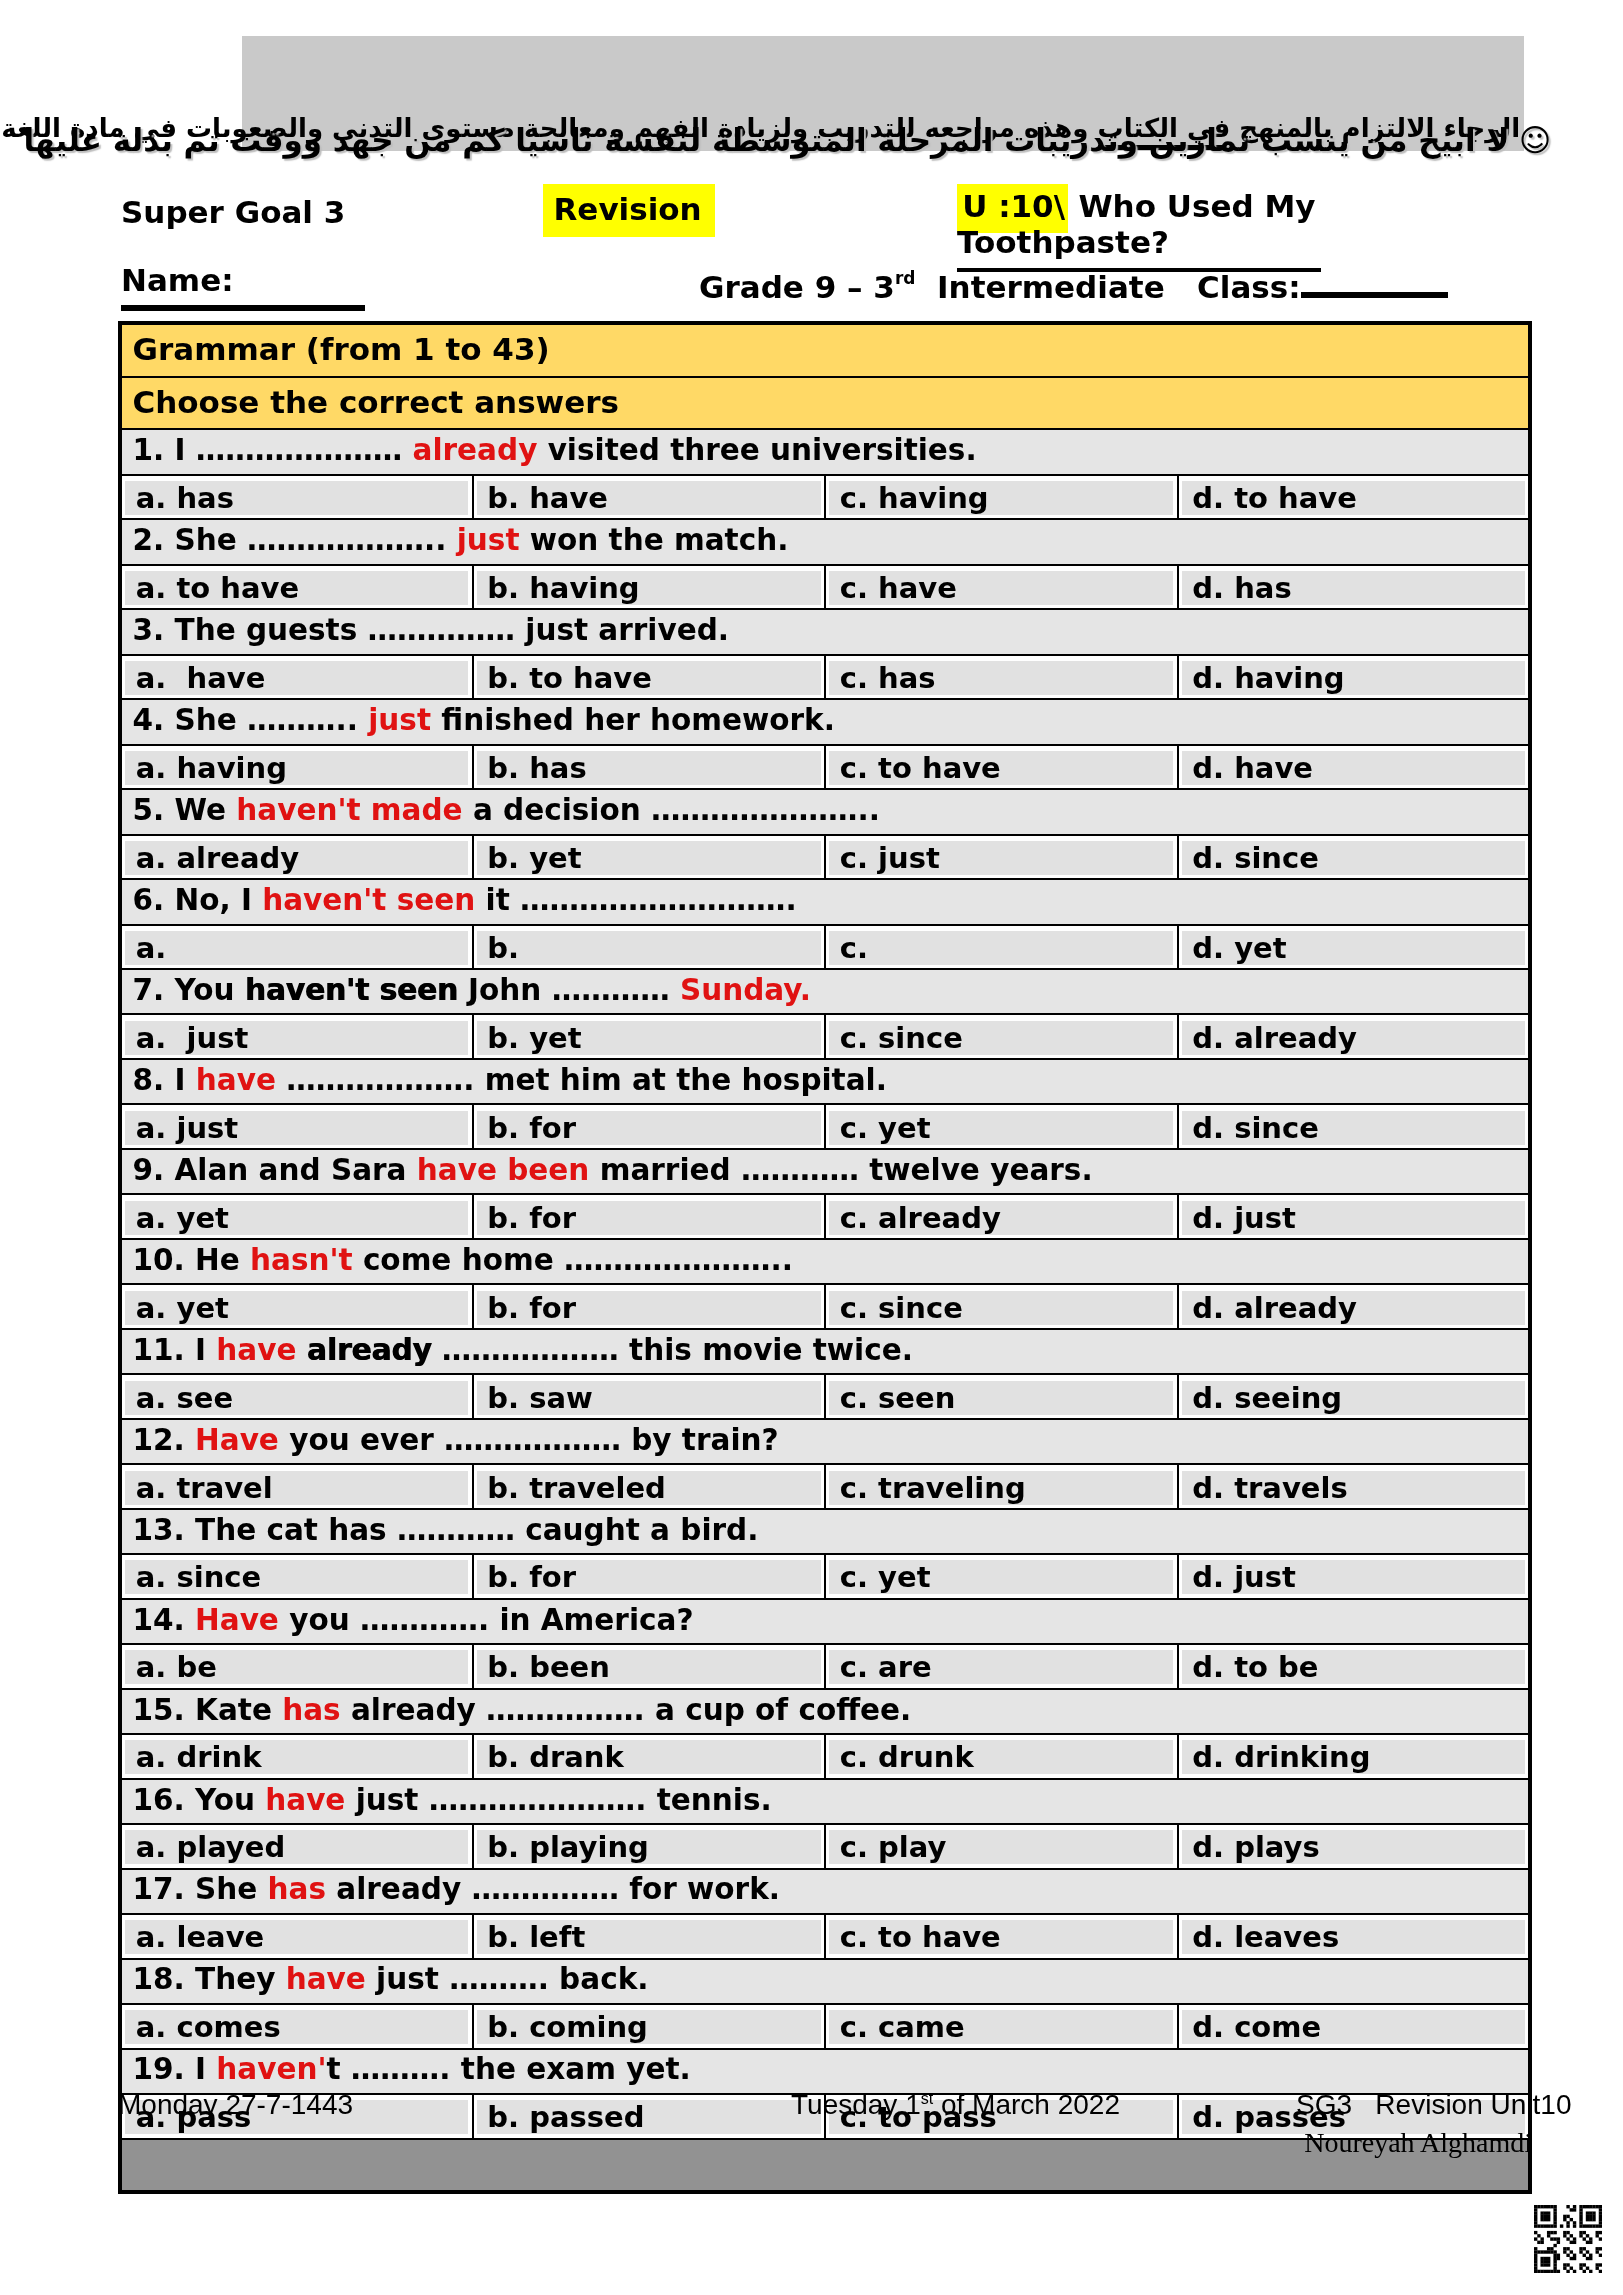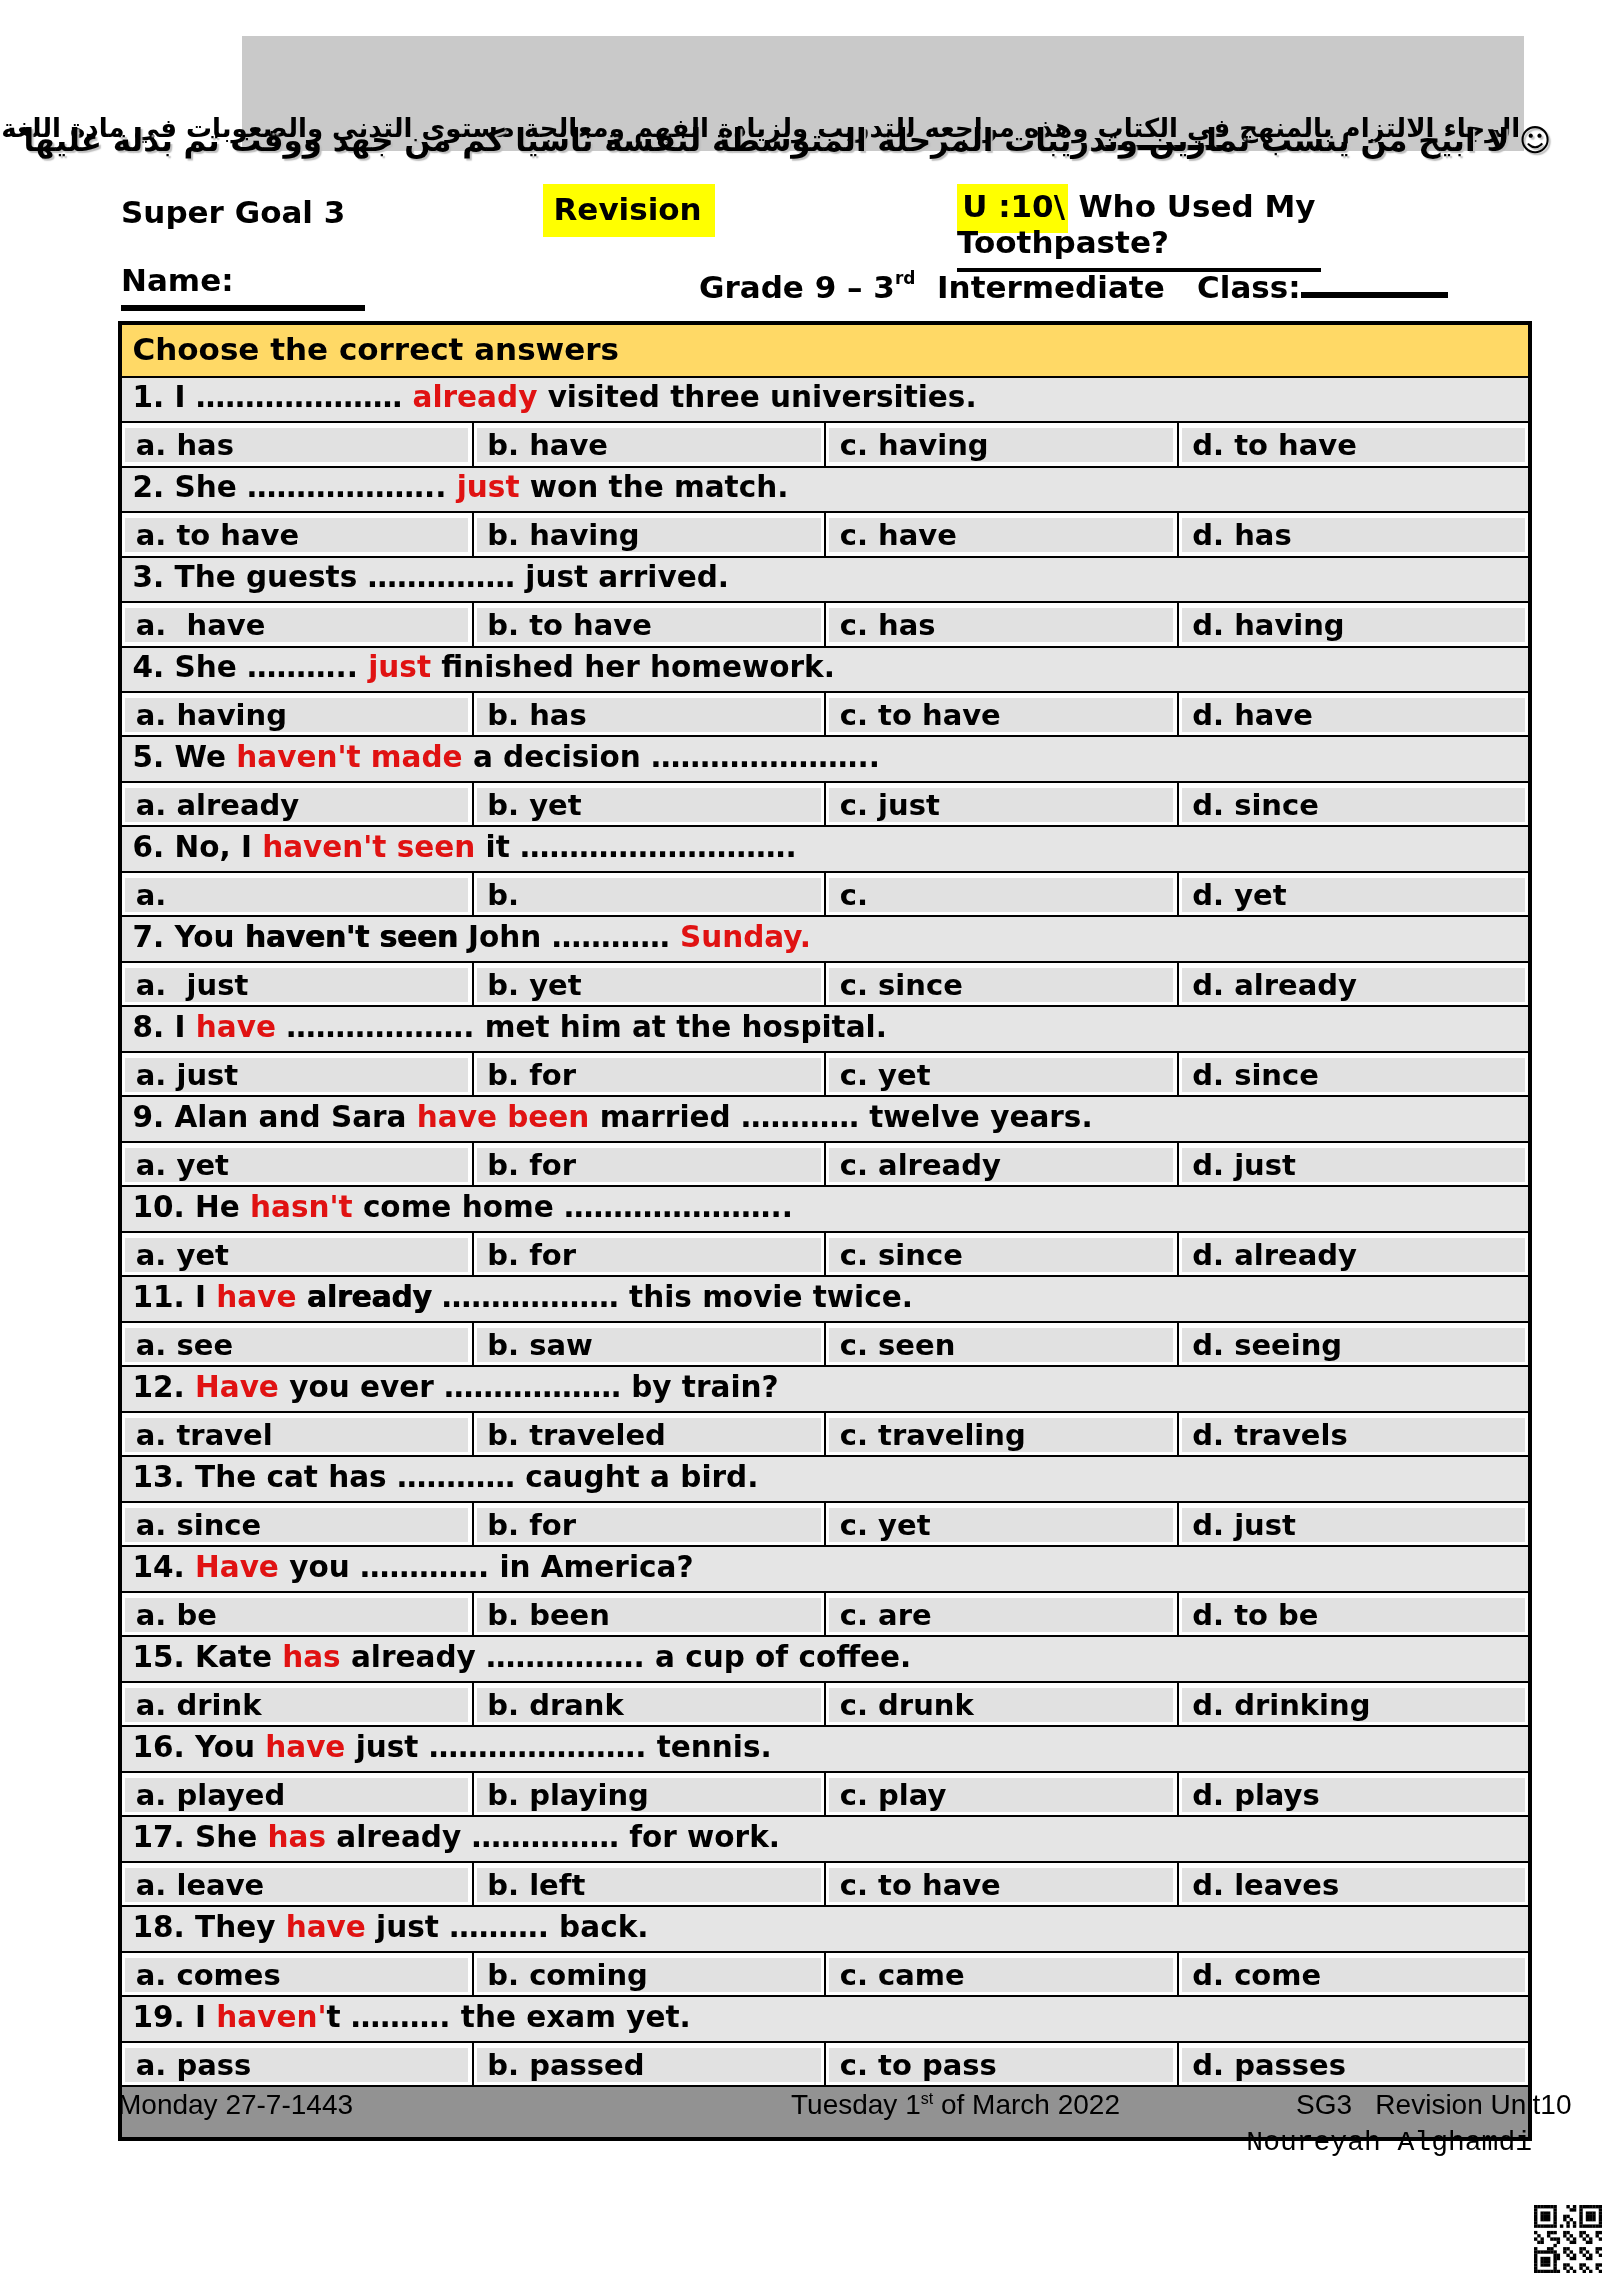--- a/index.html
+++ b/index.html
@@ -73,21 +73,21 @@
     position:absolute;top:2089px;left:118px;width:1414px;
     display:grid;grid-template-columns:497px 681px 236px;
     font-family:"Liberation Sans","DejaVu Sans",sans-serif;font-size:28px;
   }
   .f-hijri{text-align:left;}
   .f-greg{text-align:center;}
   .f-greg sup{font-size:16px;vertical-align:super;}
   .f-code{text-align:right;white-space:pre;}
   .f-author{
     position:absolute;top:2127px;left:118px;width:1414px;text-align:right;
-    font-family:Liberation Mono, monospace;font-size:28px;
+    font-family:Liberation Serif, serif;font-size:28px;
   }
 
   
   .qr{position:absolute;left:1534px;top:2205px;width:68px;height:68px;}
 </style>
 </head>
 <body>
 
 <div class="page">
 
@@ -103,20 +103,23 @@
     <span class="unit"><span class="unit-code">U :10\</span><span> Who Used My Toothpaste?</span></span>
   </div>
 
   <div class="name-row">
     <span class="name-group"><span>Name:</span></span>
     <span class="grade-group"><span>Grade 9 – 3</span><sup>rd</sup><span>  Intermediate   Class:</span><span class="class-blank"></span></span>
   </div>
 
   <table class="grammar">
     <tbody>
+      <tr class="head-row">
+        <td colspan="4">Grammar (from 1 to 43)</td>
+      </tr>
       <tr class="head-row">
         <td colspan="4">Choose the correct answers</td>
       </tr>
     <tr class="q-row">
           <td colspan="4"><span>1. I ………………… </span><span class="red">already</span><span> visited three universities.</span></td>
         </tr>
         <tr class="a-row">
           <td>
             <div class="ans">a. has</div>
           </td>

